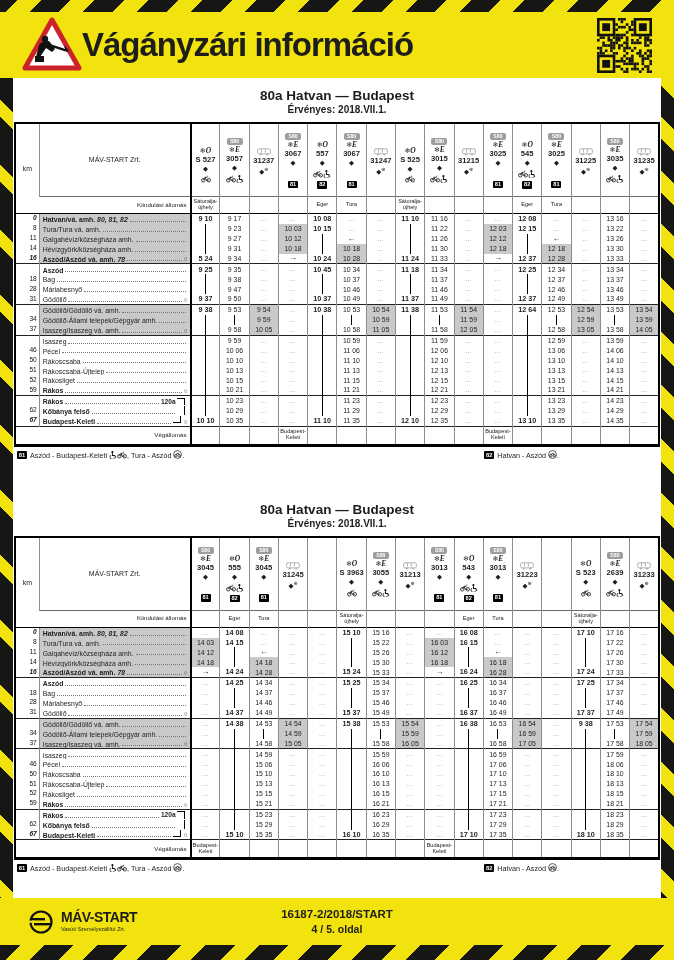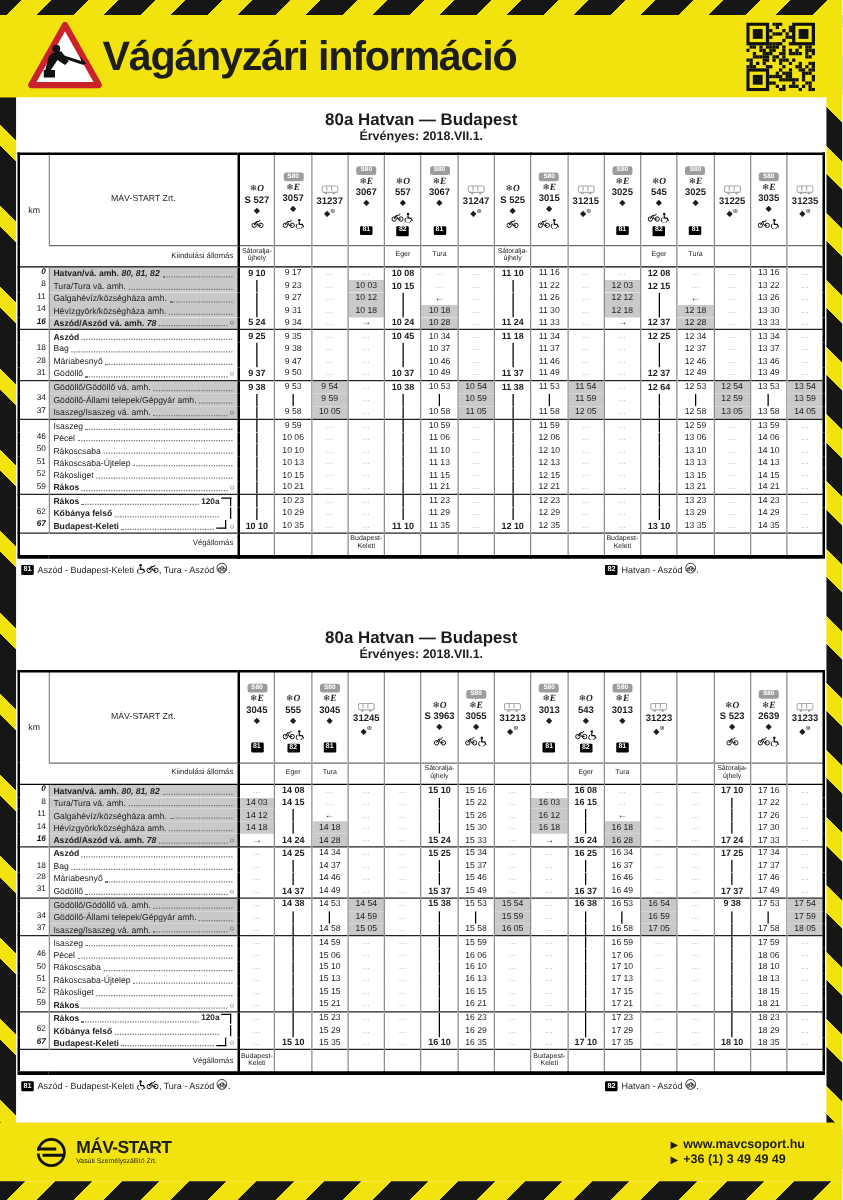--- a/index.html
+++ b/index.html
@@ -2183,20 +2183,20 @@
         <circle cx="15" cy="13" r="10.5" fill="none" stroke="#111" stroke-width="2.2"></circle>
         <rect x="4" y="9" width="15" height="2.4" fill="#111"></rect>
         <rect x="8" y="14" width="18" height="2.4" fill="#111"></rect>
         <rect x="0" y="11.6" width="8" height="2.2" fill="#f2e30e"></rect>
       </svg>
       <div class="logo-txt" style="margin-left:5px;">
         <div class="l1">MÁV-START</div>
         <div class="l2">Vasúti Személyszállító Zrt.</div>
       </div>
     </div>
-    <div class="ftr-right">
-      <div><span class="tri">▶</span><span>www.mavcsoport.hu</span></div>
-      <div><span class="tri">▶</span><span>+36 (1) 3 49 49 49</span></div>
+    <div class="ftr-center">
+      <div class="c1">16187-2/2018/START</div>
+      <div class="c2">4 / 5. oldal</div>
     </div>
   </div>
 
   <div class="hazard bottom"></div>
 </div>
 
 </body></html>

